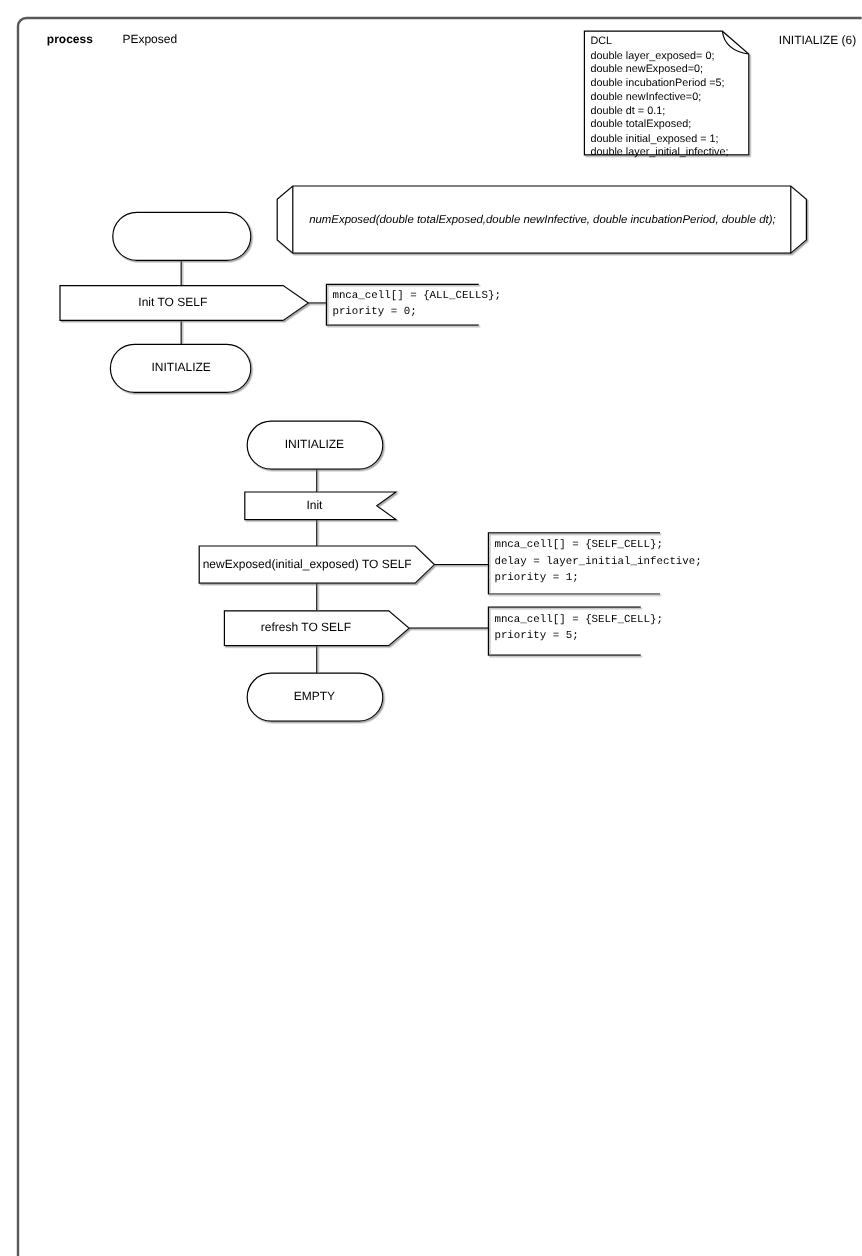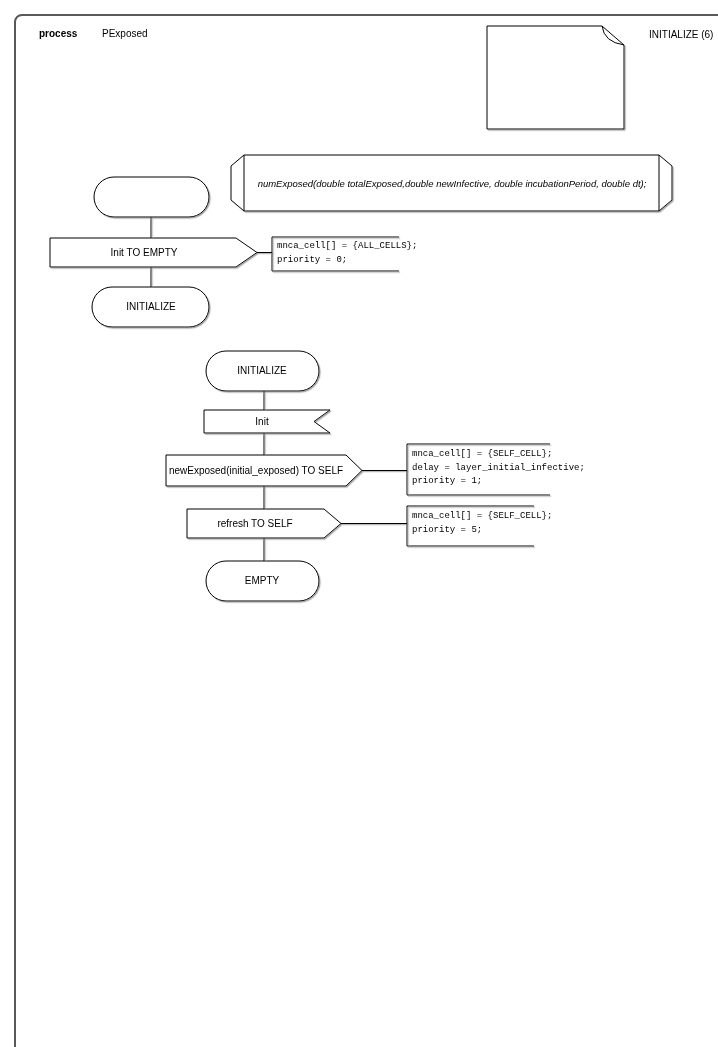--- a/index.html
+++ b/index.html
@@ -90,26 +90,35 @@
       <path d="M518,490 H391 V530 H518"></path>
       <line x1="248" y1="522" x2="248" y2="545"></line>
 
       <rect fill="#fff" x="190" y="545" width="113" height="40" rx="20" ry="20"></rect>
     </g>
   </svg>
 
   <div class="lbl bold" style="left:23px;top:12px">process</div>
   <div class="lbl" style="left:86px;top:12px">PExposed</div>
 
+  <div class="lbl multiline" style="left:476px;top:13px;width:132px">DCL
+double layer_exposed= 0;
+double newExposed=0;
+double incubationPeriod =5;
+double newInfective=0;
+double dt = 0.1;
+double totalExposed;
+double initial_exposed = 1;
+double layer_initial_infective;</div>
 
   <div class="lbl" style="left:633px;top:13px">INITIALIZE (6)</div>
 
   <div class="lbl center sig" style="left:436px;top:168px">numExposed(double totalExposed,double newInfective, double incubationPeriod, double dt);</div>
 
-  <div class="lbl center" style="left:128px;top:237px">Init TO EMPTY</div>
+  <div class="lbl center" style="left:128px;top:237px">Init TO SELF</div>
   <div class="lbl comment-text" style="left:261px;top:224px">mnca_cell[] = {ALL_CELLS};
 priority = 0;</div>
   <div class="lbl center" style="left:135px;top:291px">INITIALIZE</div>
 
   <div class="lbl center" style="left:246px;top:355px">INITIALIZE</div>
   <div class="lbl center" style="left:246px;top:406px">Init</div>
   <div class="lbl center" style="left:240px;top:455px">newExposed(initial_exposed) TO SELF</div>
   <div class="lbl comment-text" style="left:396px;top:432px">mnca_cell[] = {SELF_CELL};
 delay = layer_initial_infective;
 priority = 1;</div>

